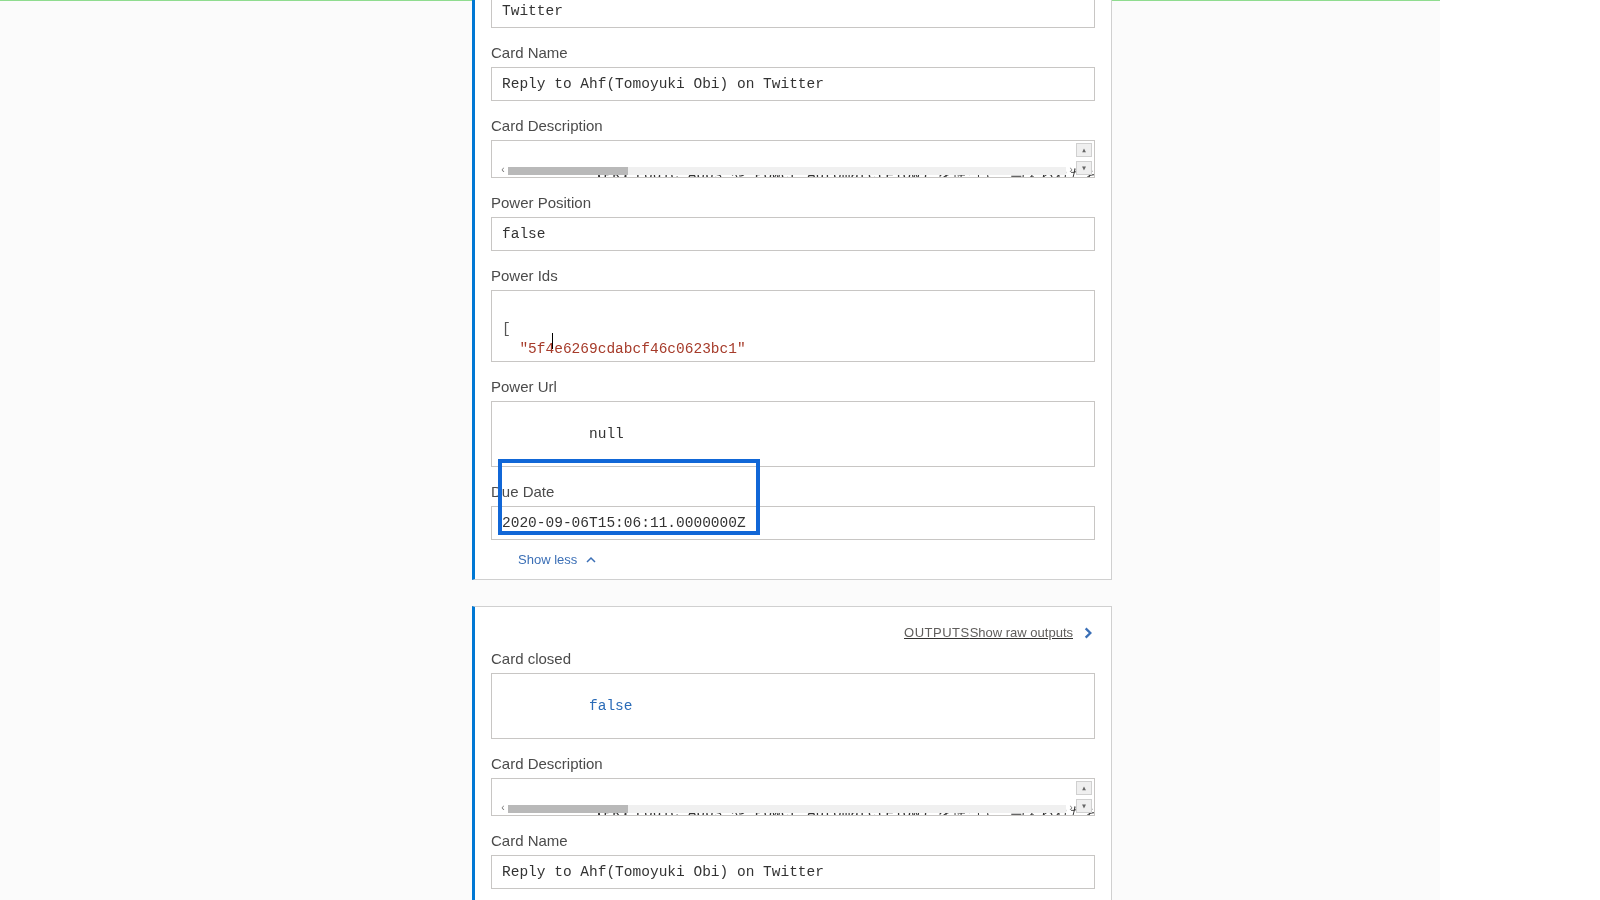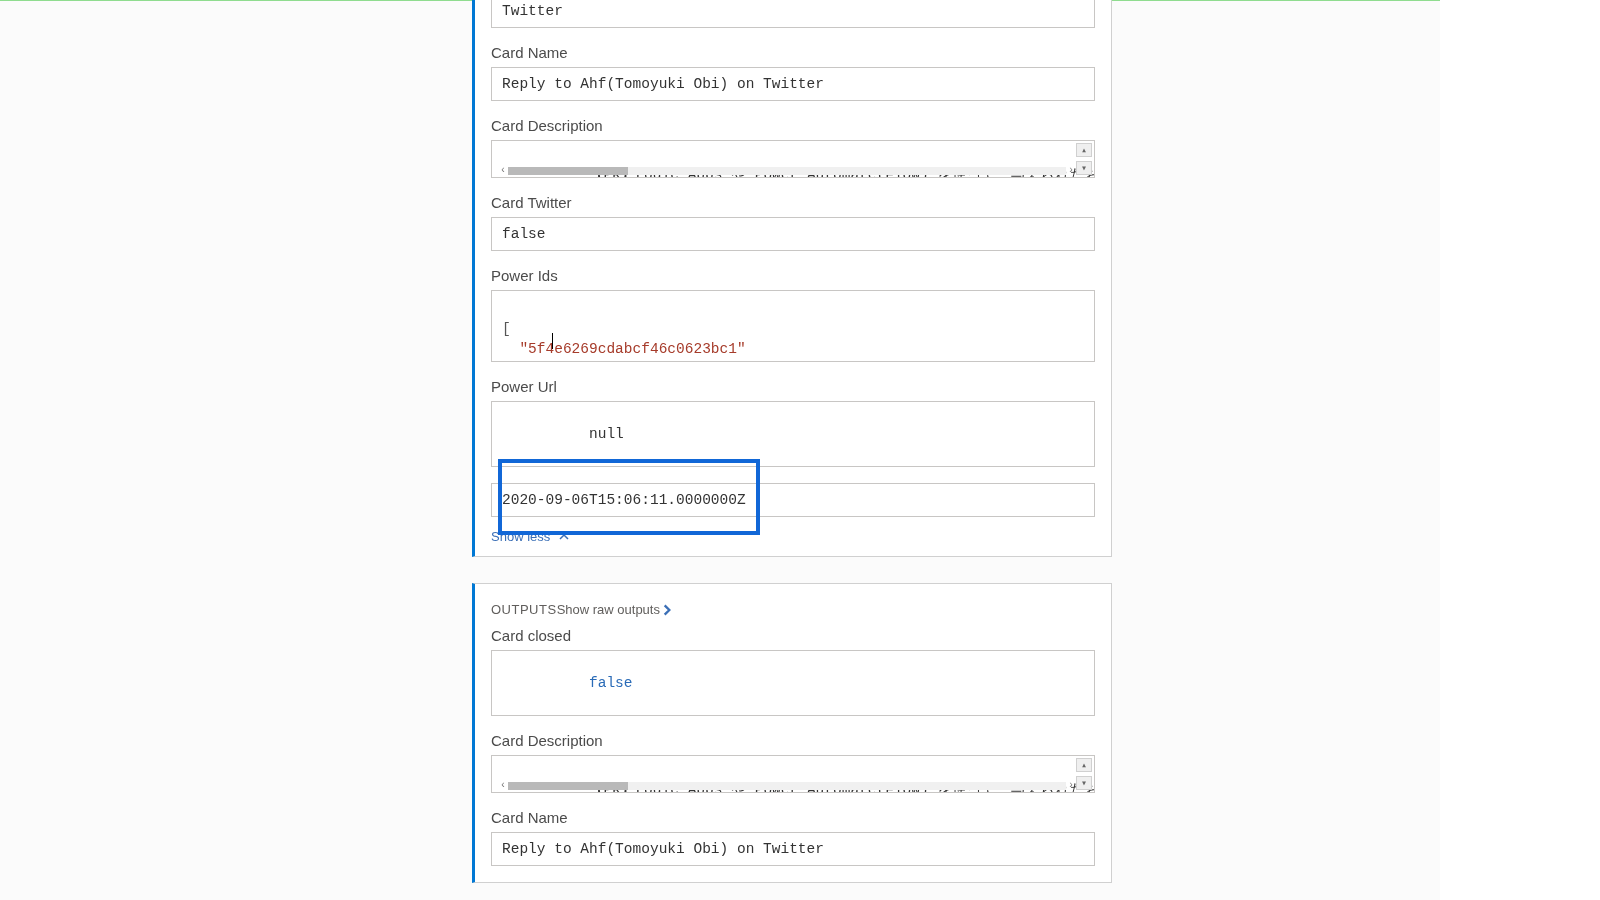--- a/index.html
+++ b/index.html
@@ -33,33 +33,35 @@
   .panel-inputs {
     border-left: 3px solid #0078d4;
     border-top: none;
   }
   .panel-outputs {
     border-left: 3px solid #0078d4;
   }
   .outputs-header {
     display: flex;
     align-items: center;
-    justify-content: flex-start;
+    justify-content: flex-end;
     padding: 4px 0 10px 0;
+    text-decoration: underline;
   }
   .outputs-title {
     color: #605e5c;
     font-size: 13px;
     letter-spacing: 0.5px;
   }
   .show-raw {
     color: #605e5c;
     font-size: 13px;
     display: flex;
     align-items: center;
+    gap: 8px;
     cursor: pointer;
   }
   .show-raw svg { stroke: #3b6fb6; }
   .field-block { margin-bottom: 16px; }
   .field-label {
     color: #4b4b4b;
     font-size: 15px;
     margin-bottom: 6px;
   }
   .field-box {
@@ -137,20 +139,21 @@
   }
 
   .show-less {
     color:#3b6fb6;
     font-size:13px;
     display:inline-flex;
     align-items:center;
     gap:8px;
     margin-top:2px;
     cursor:pointer;
+    margin-left:27px;
   }
   .show-less svg { stroke:#3b6fb6; }
 
   
   .top-hairline {
     position:absolute; left:0; right:0; top:0; height:1px;
     background:#8fdc8f;
   }
 </style>
 </head>
@@ -183,21 +186,21 @@
             <div class="arrow">‹</div>
             <div class="track">
               <div class="thumb"></div>
             </div>
             <div class="arrow">›</div>
           </div>
         </div>
       </div>
 
       <div class="field-block">
-        <div class="field-label">Card Twitter</div>
+        <div class="field-label">Power Position</div>
         <div class="field-box">false</div>
       </div>
 
       <div class="field-block">
         <div class="field-label">Power Ids</div>
         <div class="field-box codeblock">
 <span class="json-bracket">[</span>
   <span class="json-string">"5f4e6269cdabcf46c0623bc1"</span>
 <span class="json-bracket">]</span>
           <div class="caret" style="left:60px; top:42px;"></div>
@@ -205,20 +208,21 @@
       </div>
 
       <div class="field-block">
         <div class="field-label">Power Url</div>
         <div class="field-box">
           <span class="val-null">null</span>
         </div>
       </div>
 
       <div class="field-block" style="margin-bottom:10px;">
+        <div class="field-label">Due Date</div>
         <div class="field-box">2020-09-06T15:06:11.0000000Z</div>
       </div>
 
       <div class="show-less">
         <span>Show less</span>
         <svg width="12" height="12" viewBox="0 0 12 12" fill="none" stroke-width="1.5">
             <path d="M2 8 L6 4 L10 8"></path>
           </svg>
       </div>
     </div>

